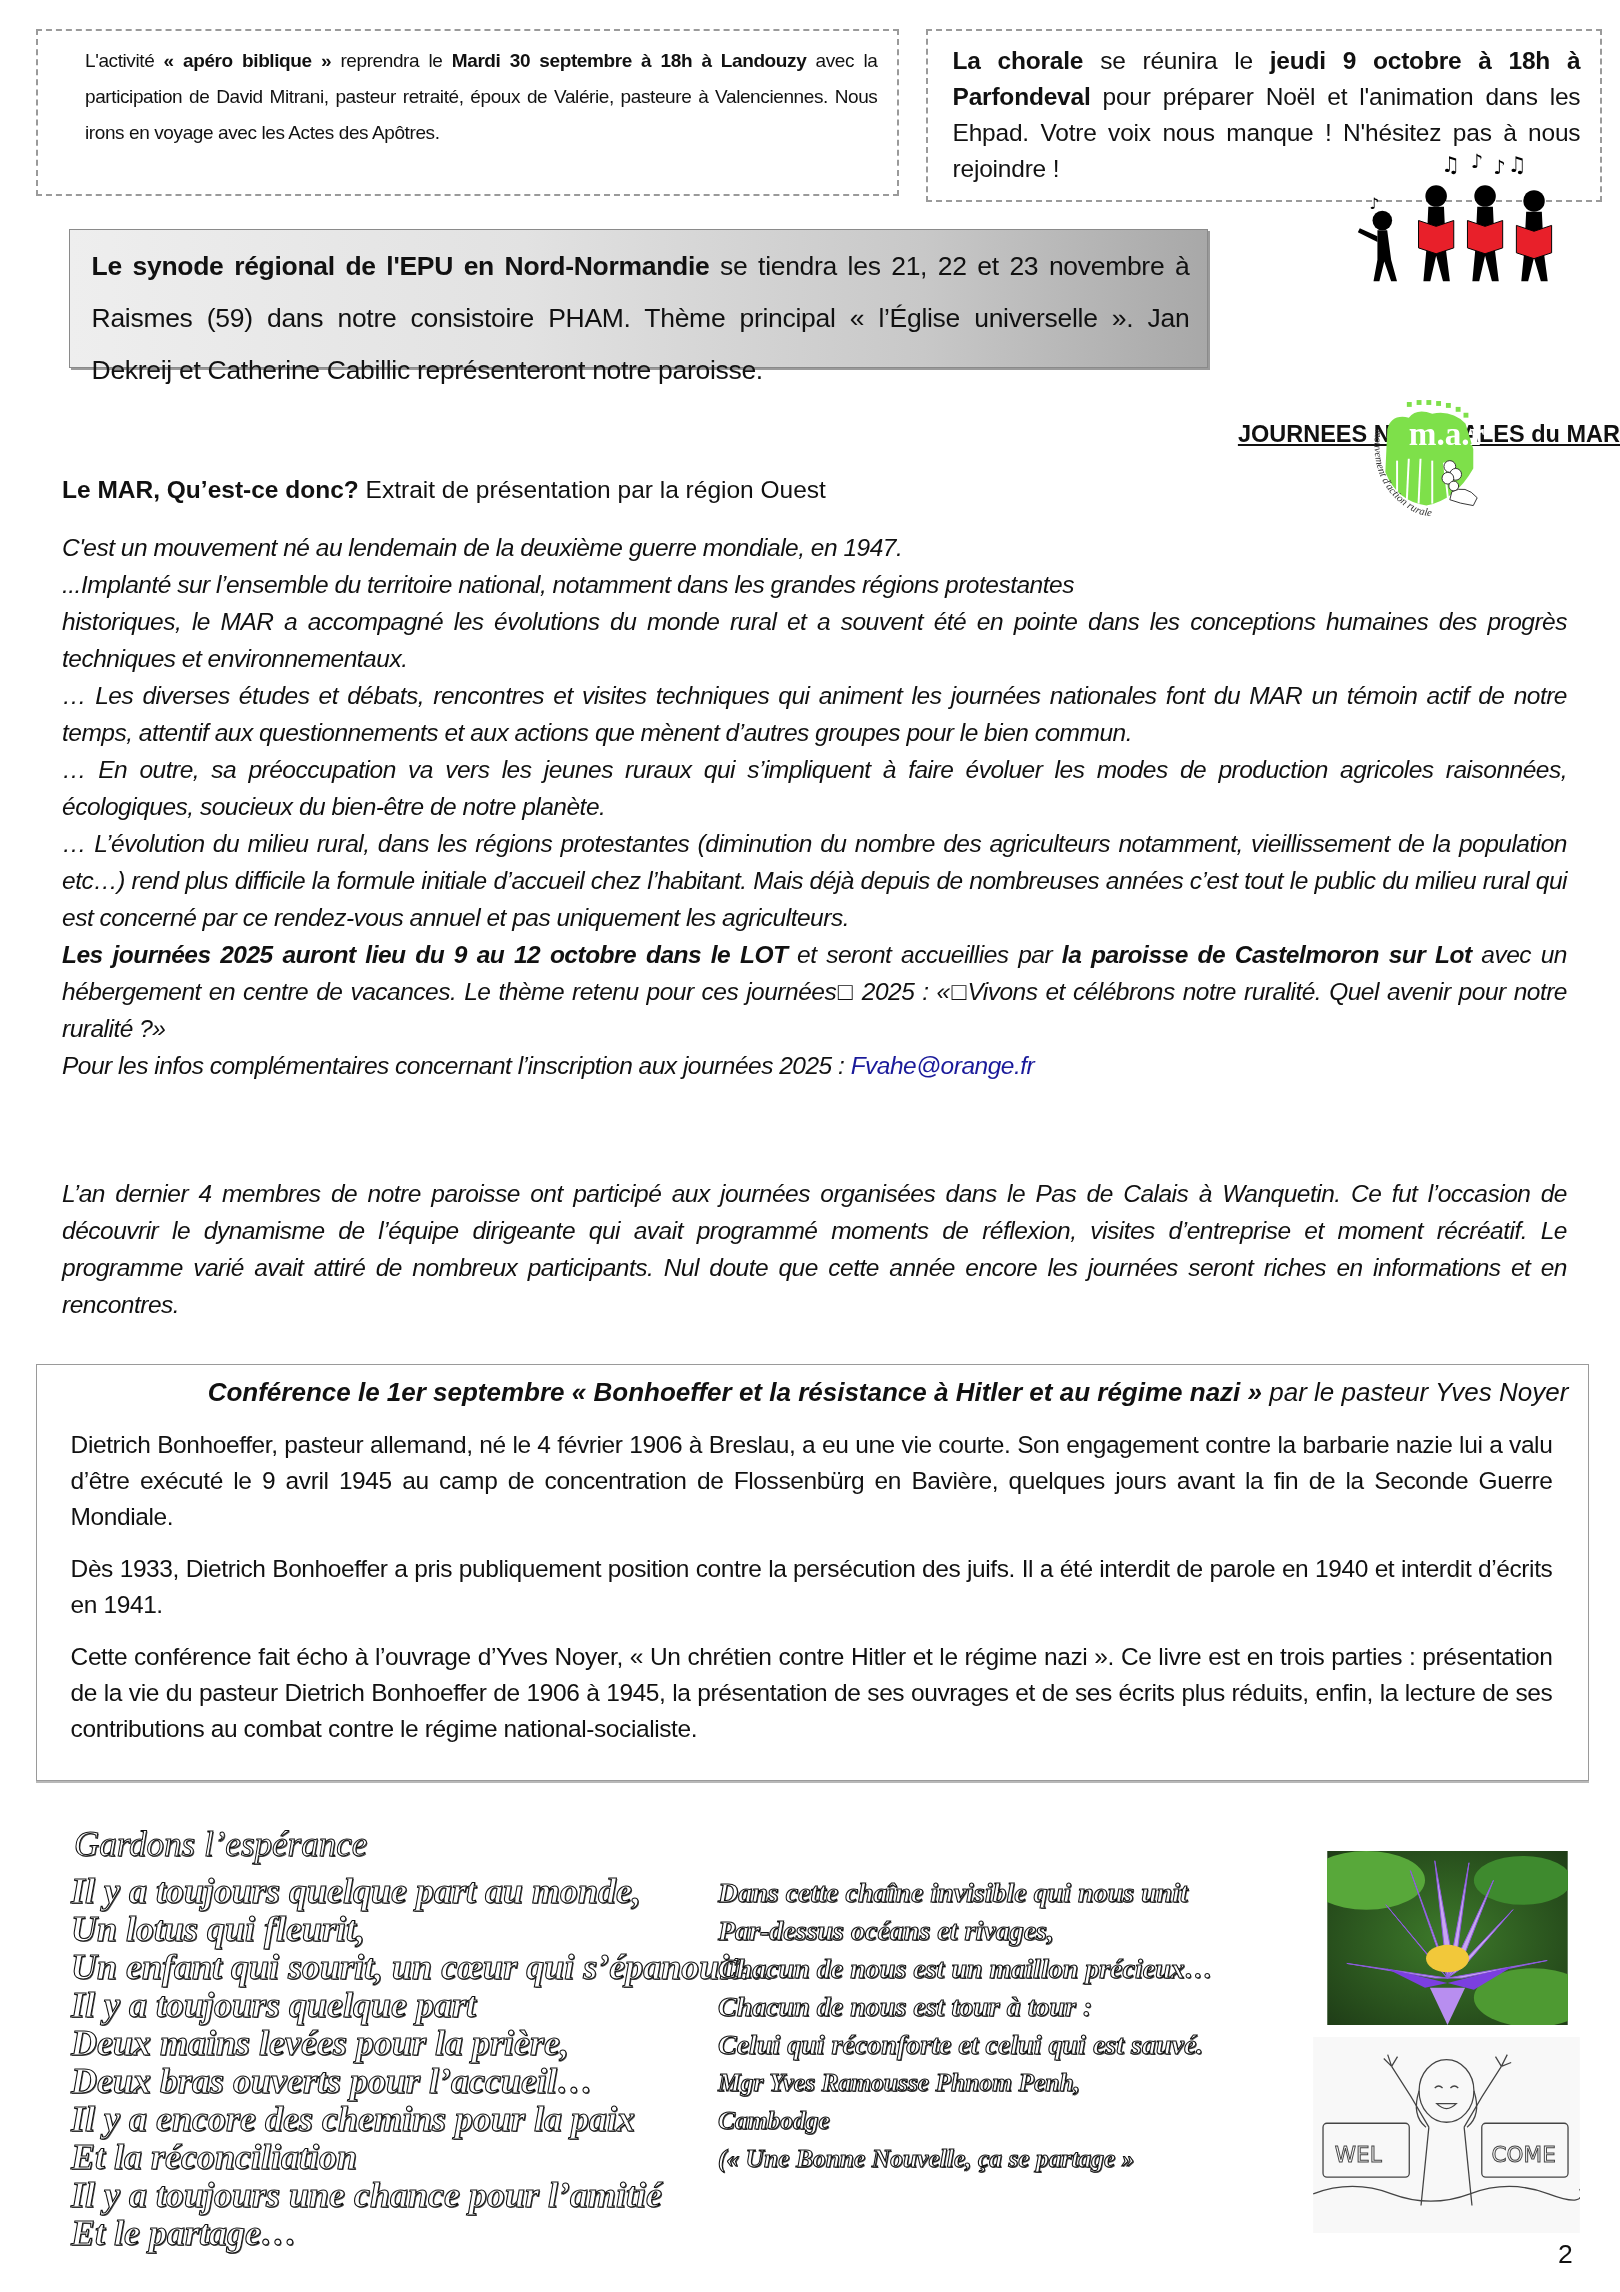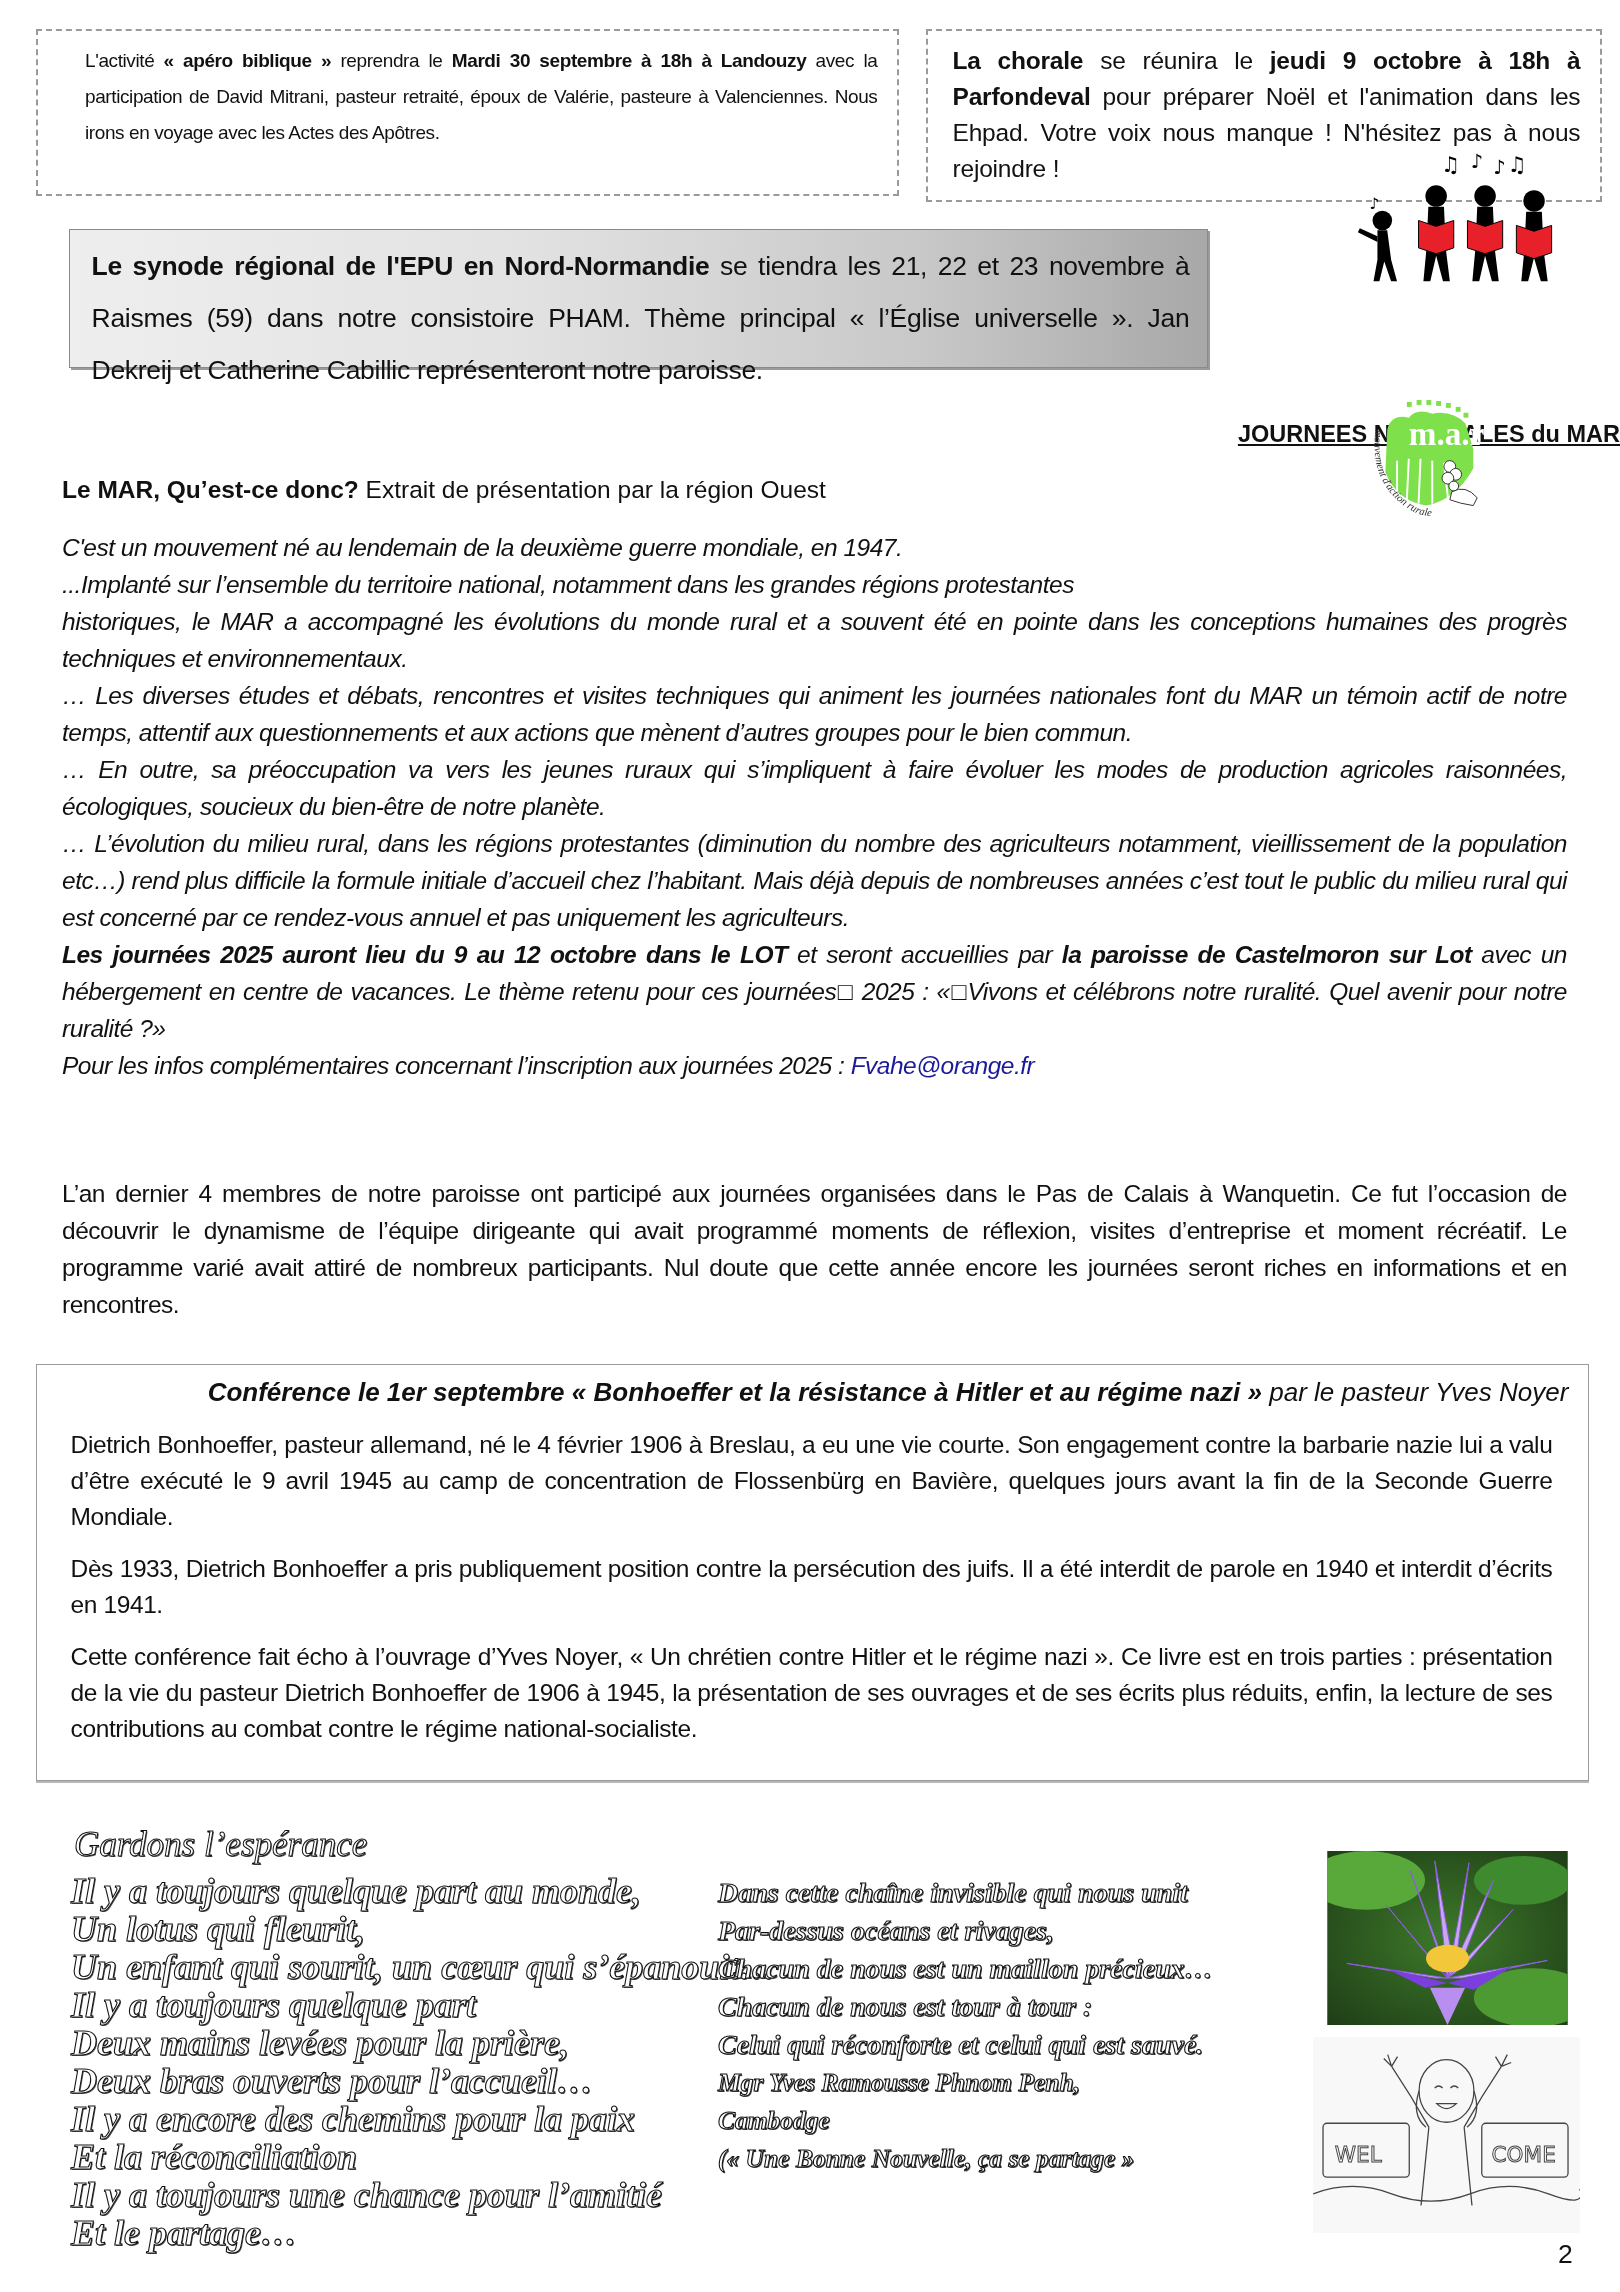--- a/index.html
+++ b/index.html
@@ -43,21 +43,21 @@
   #mar-subtitle { left: 62px; top: 476px; font-size: 24.5px; }
   #mar-body {
     left: 62px; top: 529px; width: 1505px;
     font-size: 24.5px; line-height: 37px; font-style: italic;
     text-align: justify; letter-spacing: -0.5px;
   }
   #mar-body p { margin: 0; }
   #mar-body .email { color: #1a1a9a; }
   #mar-recap {
     left: 62px; top: 1175px; width: 1505px;
-    font-size: 24.5px; line-height: 37px; 
+    font-size: 24.5px; line-height: 37px; font-style: italic;
     text-align: justify; letter-spacing: -0.5px;
   }
 
   
   #box-conf {
     left: 36px; top: 1364px; width: 1553px; height: 417px;
     border: 1.5px solid #9a9a9a; box-sizing: border-box;
     box-shadow: 0 2px 0 #b8b8b8;
     padding: 11.8px 19.6px 9.8px 17.6px;
   }

